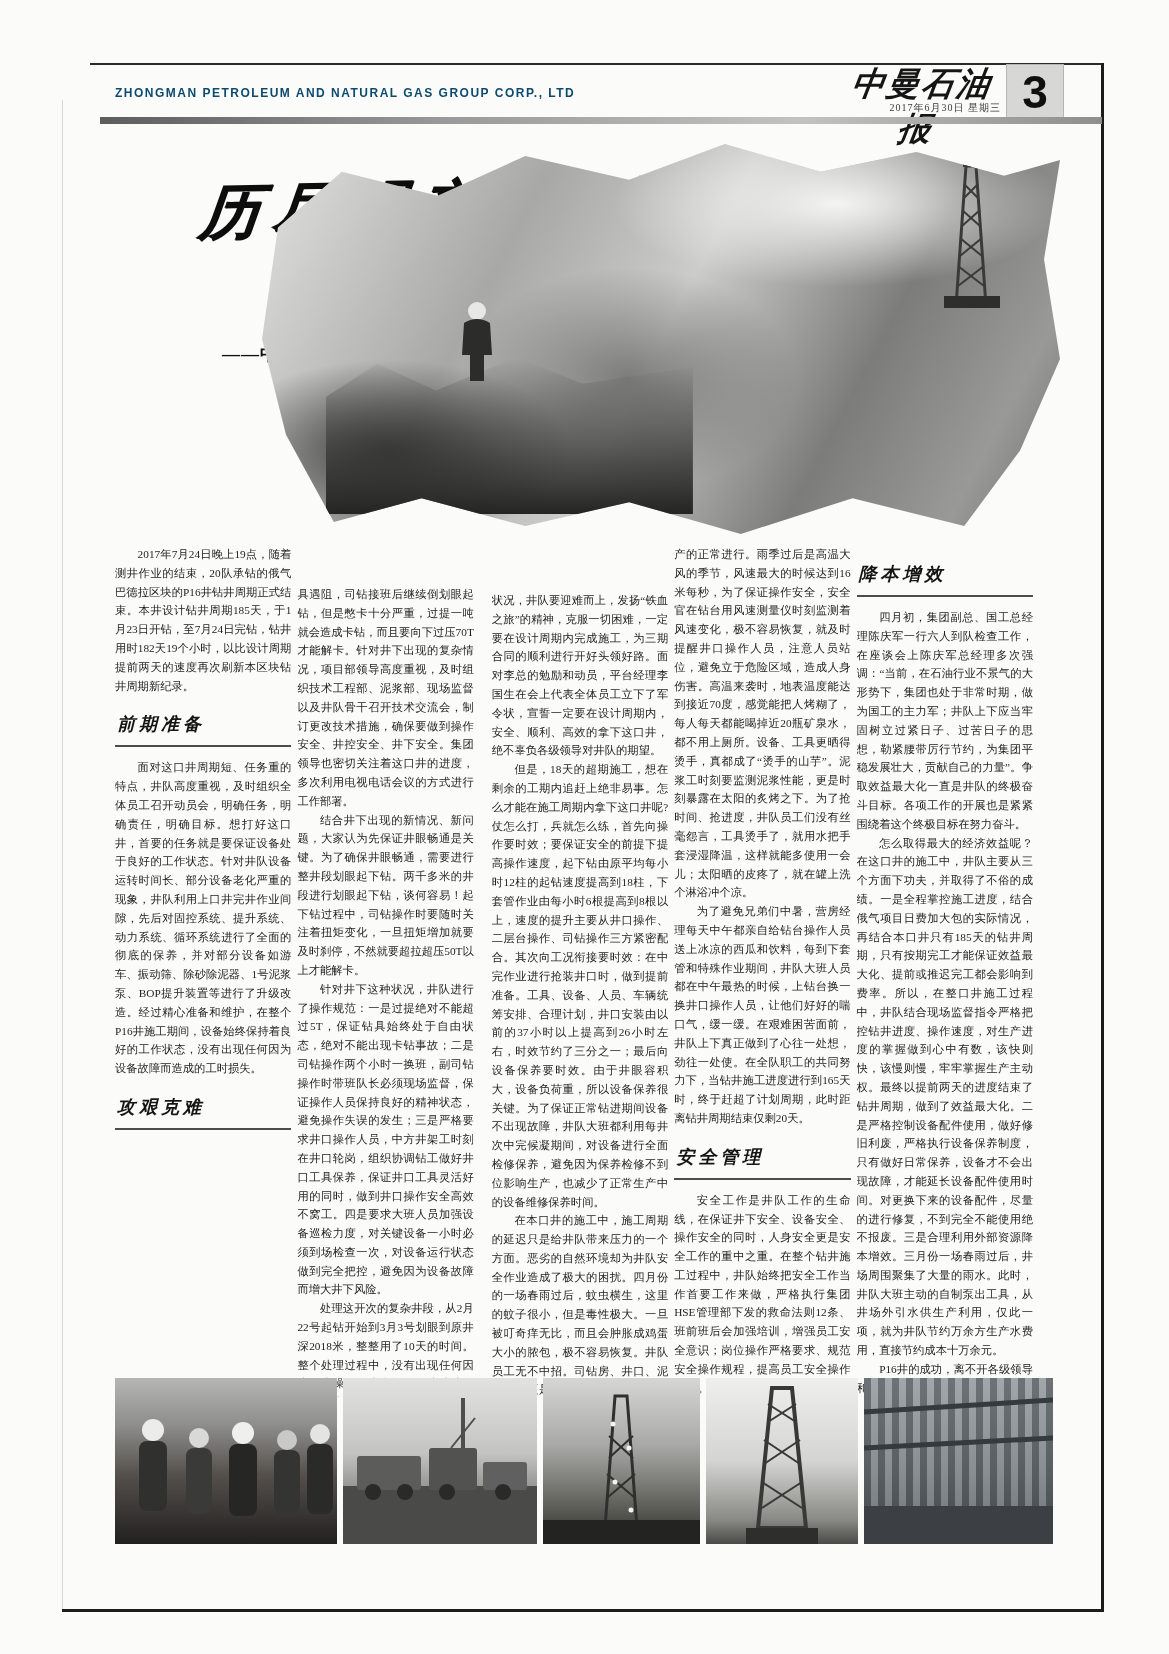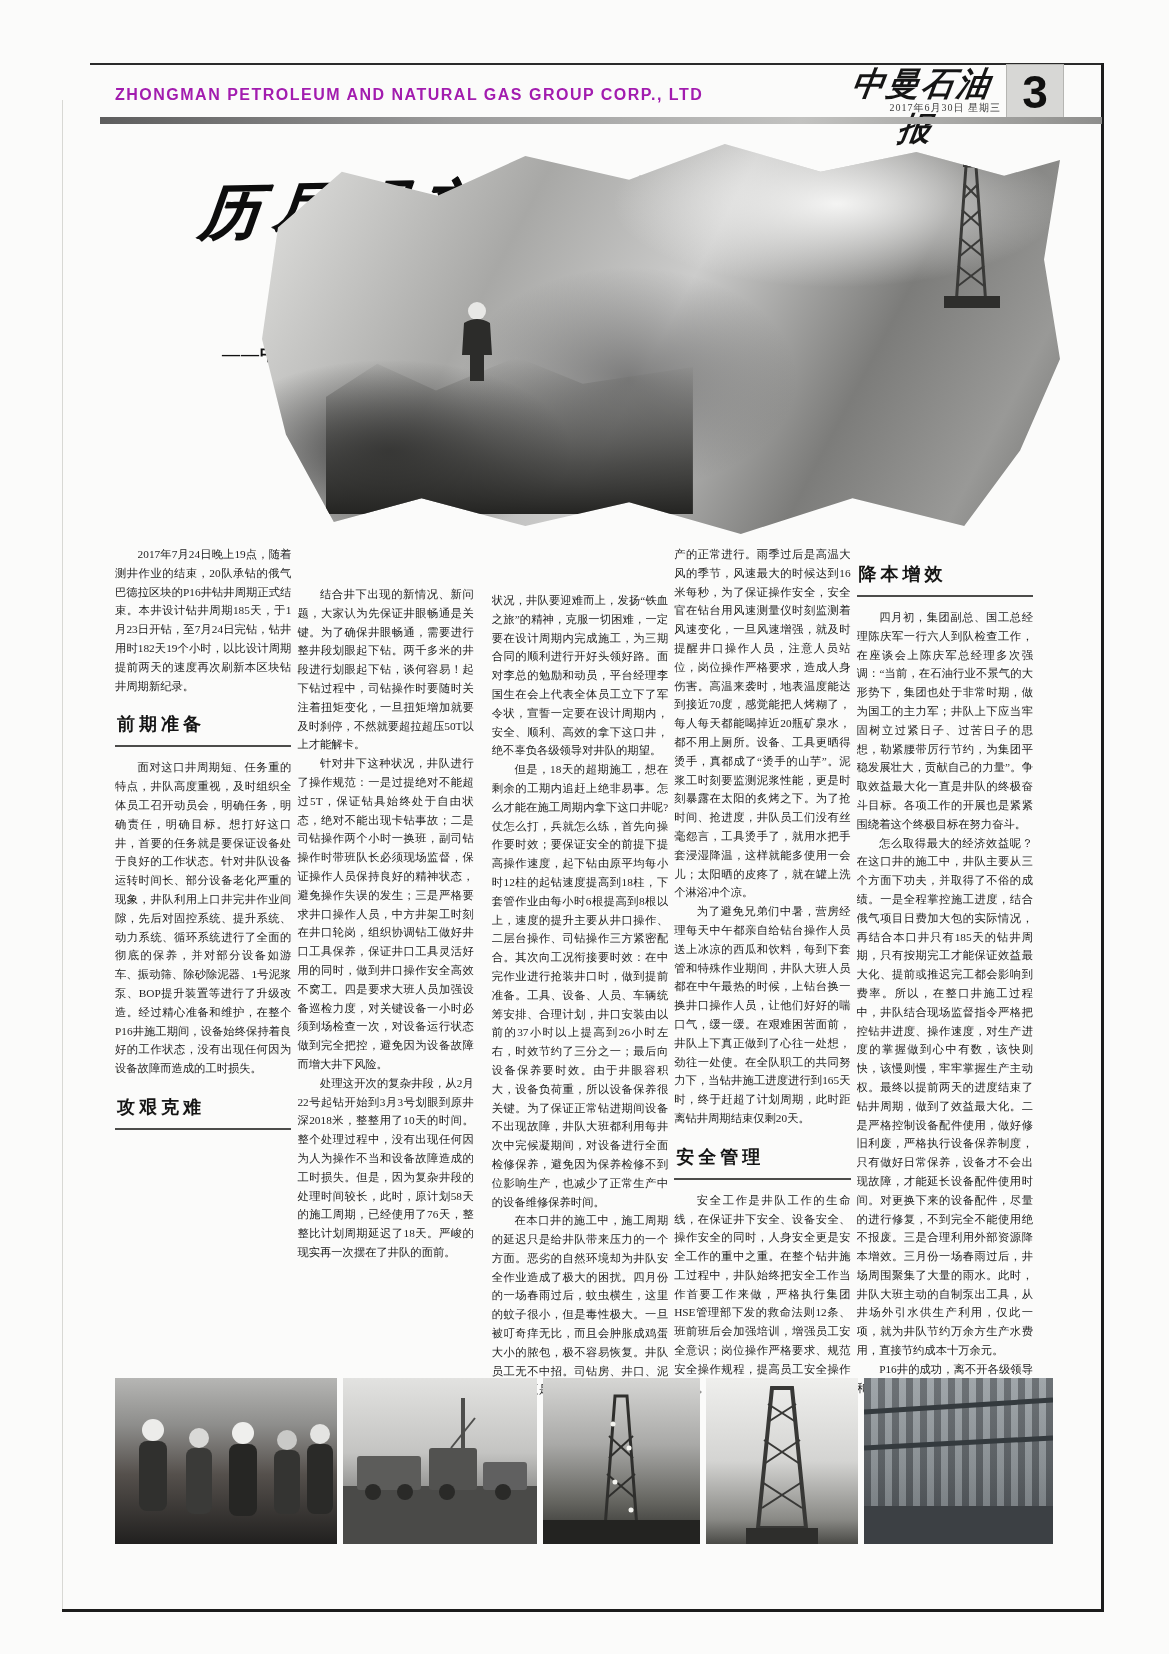--- a/index.html
+++ b/index.html
@@ -6,21 +6,21 @@
   .page{position:relative;width:1169px;height:1654px;background:#fbfbfa;margin:0 auto;overflow:hidden;
         font-family:"Liberation Serif","DejaVu Serif",serif;color:#1c1c1c;}
   
   .frame-top{position:absolute;left:90px;top:63px;width:1014px;height:2px;background:#2a2a2a;}
   .frame-right{position:absolute;left:1101px;top:63px;width:3px;height:1549px;background:#1c1c1c;}
   .frame-bottom{position:absolute;left:62px;top:1609px;width:1042px;height:3px;background:#1c1c1c;}
   .frame-left{position:absolute;left:62px;top:100px;width:1px;height:1509px;background:#d8d8d4;}
 
   
   .masthead-en{position:absolute;left:115px;top:86px;font-family:"Liberation Sans","DejaVu Sans",sans-serif;
-               font-size:16px;letter-spacing:1.5px;color:#a21caf;font-weight:bold;}
+               font-size:12px;letter-spacing:1.5px;color:#0c4a6e;font-weight:bold;}
   .masthead-cn{position:absolute;left:836px;top:62px;width:165px;text-align:center;font-size:33px;font-weight:900;
                font-style:italic;letter-spacing:2px;color:#151515;transform:skewX(-8deg);}
   .dateline{position:absolute;left:836px;top:101px;width:165px;text-align:right;font-size:10px;letter-spacing:1px;color:#3a3a3a;}
   .pagenum-box{position:absolute;left:1006px;top:64px;width:56px;height:54px;background:#d7d7d5;border:1px solid #b5b5b2;
                display:flex;align-items:center;justify-content:center;}
   .pagenum{font-family:"Liberation Sans","DejaVu Sans",sans-serif;font-size:46px;font-weight:bold;color:#101010;line-height:1;}
   .header-bar{position:absolute;left:100px;top:117px;width:1002px;height:7px;
               background:linear-gradient(90deg,#5d5d5d 0%,#9a9a9a 35%,#c2c2c0 70%,#8e8e8c 100%);}
 
   
@@ -48,21 +48,21 @@
   .hero-worker{position:absolute;left:24%;top:40%;}
 
   
   .body-cols{position:absolute;left:115px;top:545px;width:938px;height:852px;display:flex;gap:6px;overflow:hidden;}
   .col{flex:0 0 176.4px;overflow:hidden;}
   .col:nth-child(2){padding-top:40px;}
   .col:nth-child(3){padding-top:46px;margin-left:12px;}
   .para{margin:0;font-size:11.3px;line-height:18.8px;text-align:justify;color:#1d1d1d;}
   .para.indent{text-indent:2em;}
   .sec-heading{margin:17px 0 11px 0;padding:0 0 9px 2px;font-size:18px;font-weight:bold;color:#151515;
-               letter-spacing:4px;border-bottom:2px solid #4c4c4a;font-family:"Liberation Sans","DejaVu Sans",sans-serif;}
+               letter-spacing:4px;border-bottom:2px solid #4c4c4a;font-family:"Liberation Sans","DejaVu Sans",sans-serif;font-style:italic;}
 
   
   .photo-strip{position:absolute;left:115px;top:1378px;width:938px;height:166px;display:flex;gap:6px;}
   .photo{position:relative;height:166px;overflow:hidden;}
   .photo svg{position:absolute;left:0;top:0;}
   .ph1{flex:0 0 222px;background:linear-gradient(180deg,#b6b6b4 0%,#8e8e8c 28%,#55504c 58%,#21201f 100%);}
   .ph2{flex:0 0 194px;background:linear-gradient(180deg,#e2e2e0 0%,#c4c4c2 45%,#7b7b79 78%,#3d3d3b 100%);}
   .ph3{flex:0 0 157px;background:linear-gradient(180deg,#d6d6d4 0%,#a9a9a7 40%,#64645f 75%,#2c2c2a 100%);}
   .ph4{flex:0 0 152px;background:linear-gradient(180deg,#efefed 0%,#d4d4d2 50%,#8a8a86 85%,#4a4a46 100%);}
   .ph5{flex:0 0 189px;background:
@@ -115,31 +115,32 @@
   </div>
 
   <div class="body-cols">
       <div class="col">
         <p class="para indent">2017年7月24日晚上19点，随着测井作业的结束，20队承钻的俄气巴德拉区块的P16井钻井周期正式结束。本井设计钻井周期185天，于1月23日开钻，至7月24日完钻，钻井用时182天19个小时，以比设计周期提前两天的速度再次刷新本区块钻井周期新纪录。</p>
         <h3 class="sec-heading">前期准备</h3>
         <p class="para indent">面对这口井周期短、任务重的特点，井队高度重视，及时组织全体员工召开动员会，明确任务，明确责任，明确目标。想打好这口井，首要的任务就是要保证设备处于良好的工作状态。针对井队设备运转时间长、部分设备老化严重的现象，井队利用上口井完井作业间隙，先后对固控系统、提升系统、动力系统、循环系统进行了全面的彻底的保养，并对部分设备如游车、振动筛、除砂除泥器、1号泥浆泵、BOP提升装置等进行了升级改造。经过精心准备和维护，在整个P16井施工期间，设备始终保持着良好的工作状态，没有出现任何因为设备故障而造成的工时损失。</p>
         <h3 class="sec-heading">攻艰克难</h3>
       </div>
       <div class="col">
+        <p class="para">具遇阻，司钻接班后继续倒划眼起钻，但是憋卡十分严重，过提一吨就会造成卡钻，而且要向下过压70T才能解卡。针对井下出现的复杂情况，项目部领导高度重视，及时组织技术工程部、泥浆部、现场监督以及井队骨干召开技术交流会，制订更改技术措施，确保要做到操作安全、井控安全、井下安全。集团领导也密切关注着这口井的进度，多次利用电视电话会议的方式进行工作部署。</p>
         <p class="para indent">结合井下出现的新情况、新问题，大家认为先保证井眼畅通是关键。为了确保井眼畅通，需要进行整井段划眼起下钻。两千多米的井段进行划眼起下钻，谈何容易！起下钻过程中，司钻操作时要随时关注着扭矩变化，一旦扭矩增加就要及时刹停，不然就要超拉超压50T以上才能解卡。</p>
         <p class="para indent">针对井下这种状况，井队进行了操作规范：一是过提绝对不能超过5T，保证钻具始终处于自由状态，绝对不能出现卡钻事故；二是司钻操作两个小时一换班，副司钻操作时带班队长必须现场监督，保证操作人员保持良好的精神状态，避免操作失误的发生；三是严格要求井口操作人员，中方井架工时刻在井口轮岗，组织协调钻工做好井口工具保养，保证井口工具灵活好用的同时，做到井口操作安全高效不窝工。四是要求大班人员加强设备巡检力度，对关键设备一小时必须到场检查一次，对设备运行状态做到完全把控，避免因为设备故障而增大井下风险。</p>
         <p class="para indent">处理这开次的复杂井段，从2月22号起钻开始到3月3号划眼到原井深2018米，整整用了10天的时间。整个处理过程中，没有出现任何因为人为操作不当和设备故障造成的工时损失。但是，因为复杂井段的处理时间较长，此时，原计划58天的施工周期，已经使用了76天，整整比计划周期延迟了18天。严峻的现实再一次摆在了井队的面前。</p>
       </div>
       <div class="col">
         <p class="para">状况，井队要迎难而上，发扬“铁血之旅”的精神，克服一切困难，一定要在设计周期内完成施工，为三期合同的顺利进行开好头领好路。面对李总的勉励和动员，平台经理李国生在会上代表全体员工立下了军令状，宣誓一定要在设计周期内，安全、顺利、高效的拿下这口井，绝不辜负各级领导对井队的期望。</p>
         <p class="para indent">但是，18天的超期施工，想在剩余的工期内追赶上绝非易事。怎么才能在施工周期内拿下这口井呢?仗怎么打，兵就怎么练，首先向操作要时效；要保证安全的前提下提高操作速度，起下钻由原平均每小时12柱的起钻速度提高到18柱，下套管作业由每小时6根提高到8根以上，速度的提升主要从井口操作、二层台操作、司钻操作三方紧密配合。其次向工况衔接要时效：在中完作业进行抢装井口时，做到提前准备。工具、设备、人员、车辆统筹安排、合理计划，井口安装由以前的37小时以上提高到26小时左右，时效节约了三分之一；最后向设备保养要时效。由于井眼容积大，设备负荷重，所以设备保养很关键。为了保证正常钻进期间设备不出现故障，井队大班都利用每井次中完候凝期间，对设备进行全面检修保养，避免因为保养检修不到位影响生产，也减少了正常生产中的设备维修保养时间。</p>
         <p class="para indent">在本口井的施工中，施工周期的延迟只是给井队带来压力的一个方面。恶劣的自然环境却为井队安全作业造成了极大的困扰。四月份的一场春雨过后，蚊虫横生，这里的蚊子很小，但是毒性极大。一旦被叮奇痒无比，而且会肿胀成鸡蛋大小的脓包，极不容易恢复。井队员工无不中招。司钻房、井口、泥浆泵房更是蚊子的重灾区，严重影响了操作安全。医生给大家分发的花露水、风油精，清凉油都起不到很好的效果，针对现场出现的问题，井队及时向项目安全部门进行了汇报。安全总监朱德第一时间联系国内，在最短的时间内采购到了特效避蚊药，蚊患才得以缓解，保证了井队生</p>
       </div>
       <div class="col">
-        <p class="para">产的正常进行。雨季过后是高温大风的季节，风速最大的时候达到16米每秒，为了保证操作安全，安全官在钻台用风速测量仪时刻监测着风速变化，一旦风速增强，就及时提醒井口操作人员，注意人员站位，岗位操作严格要求，造成人身伤害。高温来袭时，地表温度能达到接近70度，感觉能把人烤糊了，每人每天都能喝掉近20瓶矿泉水，都不用上厕所。设备、工具更晒得烫手，真都成了“烫手的山芋”。泥浆工时刻要监测泥浆性能，更是时刻暴露在太阳的炙烤之下。为了抢时间、抢进度，井队员工们没有丝毫怨言，工具烫手了，就用水把手套浸湿降温，这样就能多使用一会儿；太阳晒的皮疼了，就在罐上洗个淋浴冲个凉。</p>
+        <p class="para">产的正常进行。雨季过后是高温大风的季节，风速最大的时候达到16米每秒，为了保证操作安全，安全官在钻台用风速测量仪时刻监测着风速变化，极不容易恢复，就及时提醒井口操作人员，注意人员站位，避免立于危险区域，造成人身伤害。高温来袭时，地表温度能达到接近70度，感觉能把人烤糊了，每人每天都能喝掉近20瓶矿泉水，都不用上厕所。设备、工具更晒得烫手，真都成了“烫手的山芋”。泥浆工时刻要监测泥浆性能，更是时刻暴露在太阳的炙烤之下。为了抢时间、抢进度，井队员工们没有丝毫怨言，工具烫手了，就用水把手套浸湿降温，这样就能多使用一会儿；太阳晒的皮疼了，就在罐上洗个淋浴冲个凉。</p>
         <p class="para indent">为了避免兄弟们中暑，营房经理每天中午都亲自给钻台操作人员送上冰凉的西瓜和饮料，每到下套管和特殊作业期间，井队大班人员都在中午最热的时候，上钻台换一换井口操作人员，让他们好好的喘口气，缓一缓。在艰难困苦面前，井队上下真正做到了心往一处想，劲往一处使。在全队职工的共同努力下，当钻井施工进度进行到165天时，终于赶超了计划周期，此时距离钻井周期结束仅剩20天。</p>
         <h3 class="sec-heading">安全管理</h3>
         <p class="para indent">安全工作是井队工作的生命线，在保证井下安全、设备安全、操作安全的同时，人身安全更是安全工作的重中之重。在整个钻井施工过程中，井队始终把安全工作当作首要工作来做，严格执行集团HSE管理部下发的救命法则12条、班前班后会加强培训，增强员工安全意识；岗位操作严格要求、规范安全操作规程，提高员工安全操作技能。特殊作业实施，先开作业许可再施工，做到风险有识别，有防范，有监管，营造安全管理环境。</p>
       </div>
       <div class="col">
         <h3 class="sec-heading">降本增效</h3>
         <p class="para indent">四月初，集团副总、国工总经理陈庆军一行六人到队检查工作，在座谈会上陈庆军总经理多次强调：“当前，在石油行业不景气的大形势下，集团也处于非常时期，做为国工的主力军；井队上下应当牢固树立过紧日子、过苦日子的思想，勒紧腰带厉行节约，为集团平稳发展壮大，贡献自己的力量”。争取效益最大化一直是井队的终极奋斗目标。各项工作的开展也是紧紧围绕着这个终极目标在努力奋斗。</p>
         <p class="para indent">怎么取得最大的经济效益呢？在这口井的施工中，井队主要从三个方面下功夫，并取得了不俗的成绩。一是全程掌控施工进度，结合俄气项目日费加大包的实际情况，再结合本口井只有185天的钻井周期，只有按期完工才能保证效益最大化、提前或推迟完工都会影响到费率。所以，在整口井施工过程中，井队结合现场监督指令严格把控钻井进度、操作速度，对生产进度的掌握做到心中有数，该快则快，该慢则慢，牢牢掌握生产主动权。最终以提前两天的进度结束了钻井周期，做到了效益最大化。二是严格控制设备配件使用，做好修旧利废，严格执行设备保养制度，只有做好日常保养，设备才不会出现故障，才能延长设备配件使用时间。对更换下来的设备配件，尽量的进行修复，不到完全不能使用绝不报废。三是合理利用外部资源降本增效。三月份一场春雨过后，井场周围聚集了大量的雨水。此时，井队大班主动的自制泵出工具，从井场外引水供生产利用，仅此一项，就为井队节约万余方生产水费用，直接节约成本十万余元。</p>
         <p class="para indent">P16井的成功，离不开各级领导和项目各部门的大力支持，也是20队全体职工通力合作、上下一心、齐心协力、攻艰克难、争取胜利的最美体现。形象的诠释了中曼石油人在严峻挑战面前；在艰难困苦面前：不忘初心，负重前行，敢为人先，永不言败的铁血军魂。（中曼20队 李国生）</p>
       </div>

